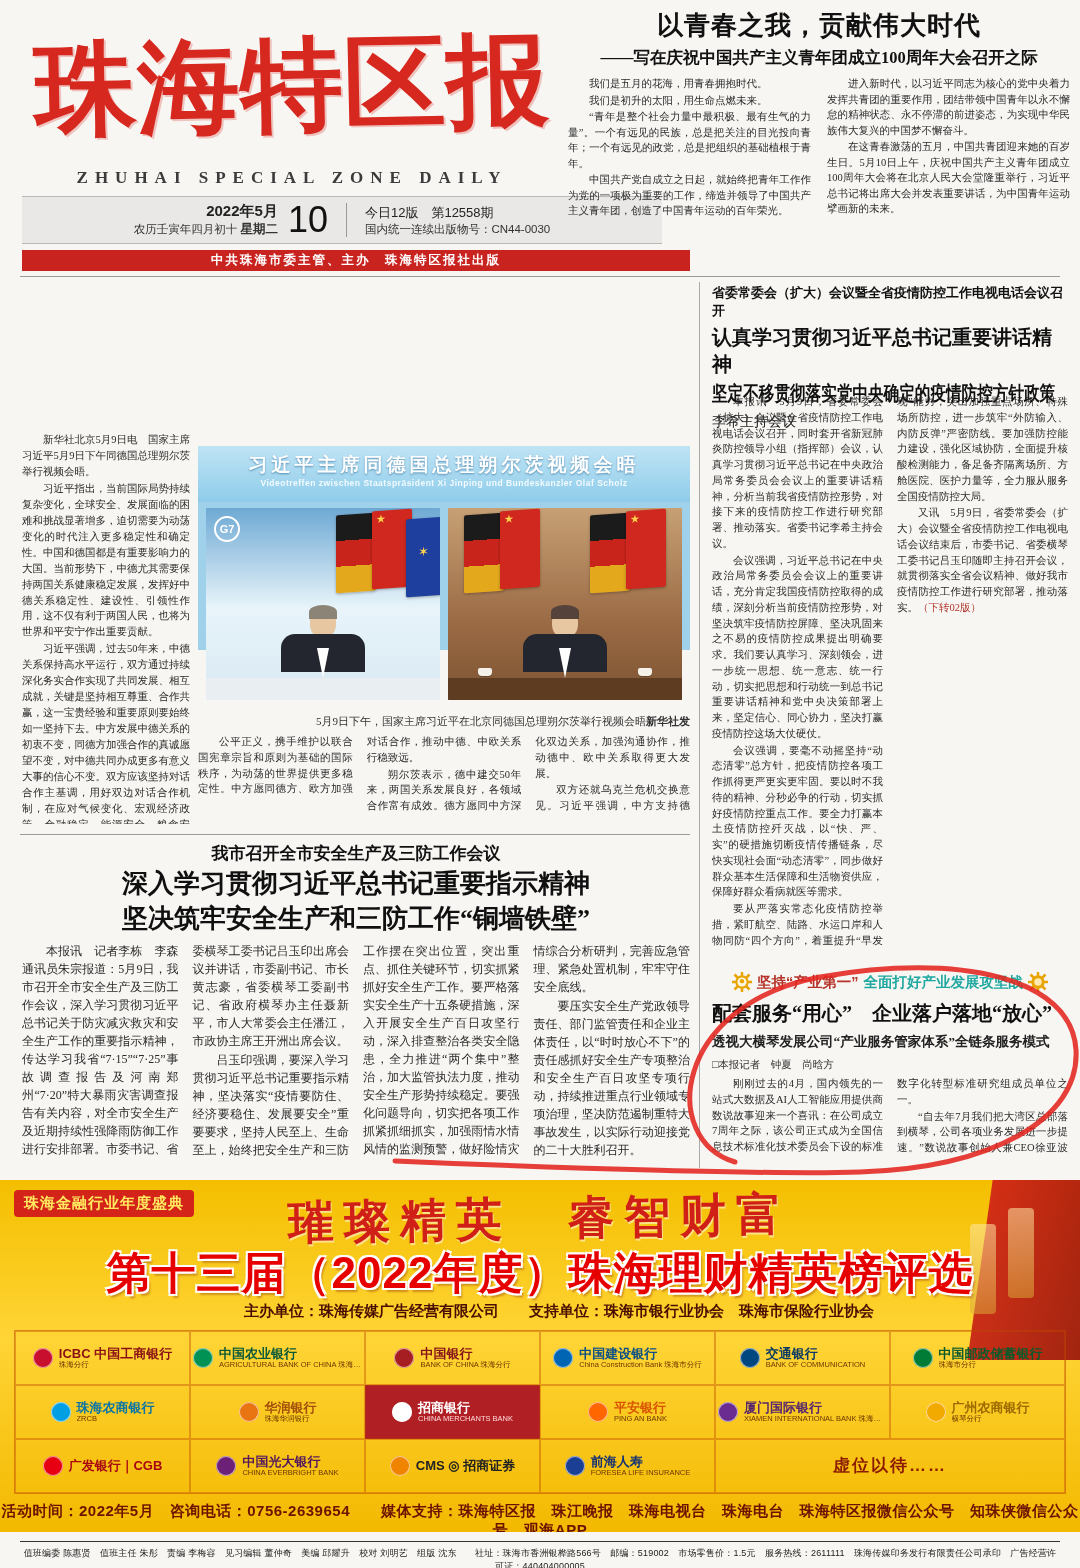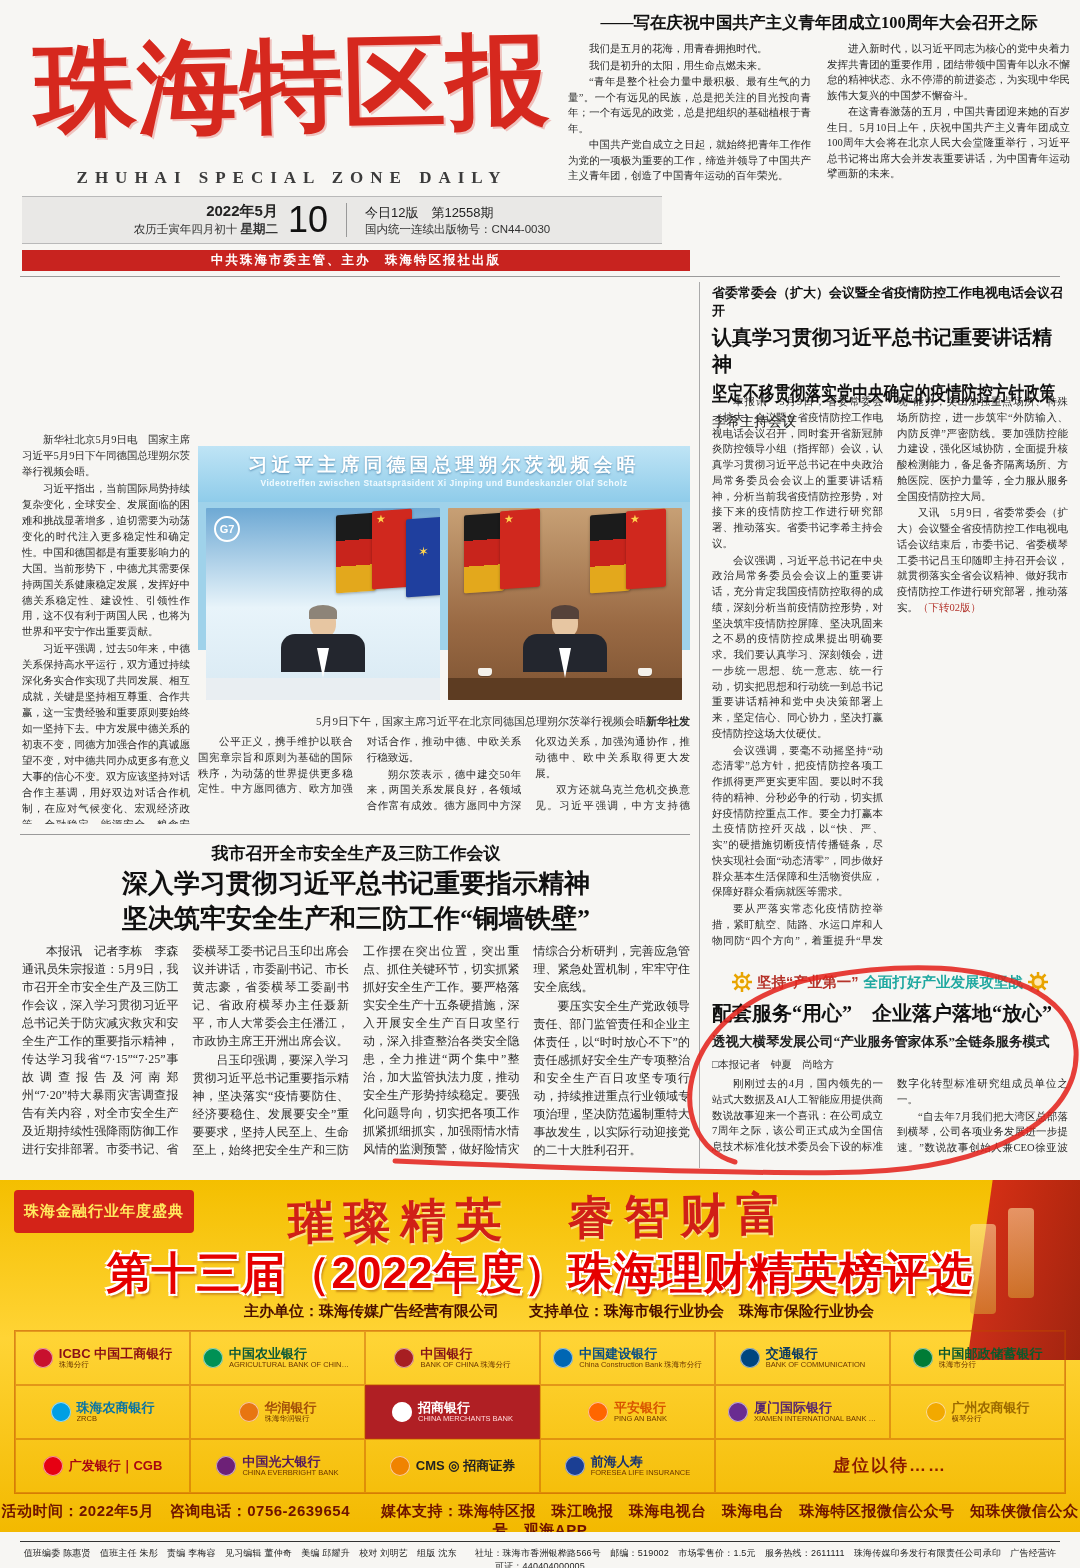--- a/index.html
+++ b/index.html
@@ -139,34 +139,34 @@
 
   
   #ad{ left:0; top:1180px; width:1080px; height:352px;
     background:linear-gradient(#f4bf00,#ffd435 45%,#f3b900);
     font-family:"Liberation Sans",sans-serif; overflow:hidden;}
   .curtain{ position:absolute; right:-30px; top:0; width:130px; height:180px;
     background:linear-gradient(100deg,#d01f17,#8f0f0a); transform:skewX(-8deg); opacity:.9;}
   .trophy{ position:absolute; width:26px; height:90px; background:linear-gradient(#ffe9a8,#d9a736);
     opacity:.55; border-radius:4px;}
   #ad-badge{ position:absolute; left:14px; top:10px; background:#d42318; color:#ffe95e;
-    font-size:15px; font-weight:bold; padding:12px 10px; border-radius:4px; letter-spacing:1px;}
+    font-size:15px; font-weight:bold; padding:4px 10px; border-radius:4px; letter-spacing:1px;}
   #ad-slogan{ position:absolute; left:0; top:8px; width:100%; text-align:center;
     font-family:"Liberation Serif",serif; font-size:46px; font-weight:900; color:#d01f17;
     letter-spacing:10px; transform:rotate(-1deg); text-shadow:1px 2px 0 rgba(255,255,255,.5);}
   #ad-title{ position:absolute; left:0; top:64px; width:100%; text-align:center;
     font-size:44px; font-weight:900; color:#e60000; letter-spacing:1px;
     text-shadow:-2px -2px 0 #fff,2px -2px 0 #fff,-2px 2px 0 #fff,2px 2px 0 #fff,3px 4px 2px rgba(120,30,0,.35);}
   #ad-orgs{ position:absolute; left:0; top:122px; width:100%; text-align:center;
     font-size:15px; font-weight:bold; color:#4a0e00;margin-left:19px;}
   #bank-grid{ position:absolute; left:14px; top:150px; width:1052px;
     display:grid; grid-template-columns:repeat(6,1fr); grid-auto-rows:54px;
     border:1px solid rgba(190,70,0,.55);}
   .bk{ border:1px solid rgba(190,70,0,.4); display:flex; align-items:center;
-    justify-content:center; gap:6px; padding:2px 12px; overflow:hidden;}
+    justify-content:center; gap:6px; padding:2px 2px; overflow:hidden;}
   .bk-mark{ flex:0 0 auto; width:20px; height:20px; border-radius:50%;
     display:inline-block; box-shadow:0 0 0 1px rgba(255,255,255,.6) inset;}
   .bk-text{ display:flex; flex-direction:column; line-height:1.12; min-width:0;}
   .bk-name{ font-size:13px; font-weight:bold; white-space:nowrap;}
   .bk-sub{ font-size:7.5px; font-style:normal; color:#6b3600; white-space:nowrap; overflow:hidden; text-overflow:ellipsis;}
   .bk-wide{ grid-column:span 2; }
   .bk-wide .bk-name{ font-size:17px; color:#8a1a00; letter-spacing:2px;}
   #ad-foot{ position:absolute; left:0; top:322px; width:100%; text-align:center;
     font-size:15px; font-weight:bold; color:#6e1200; letter-spacing:.5px;}
 
@@ -194,20 +194,21 @@
       <div class="r1">今日12版　第12558期</div>
       <div class="r2">国内统一连续出版物号：CN44-0030</div>
     </div>
   </div>
 
   <div class="abs" id="red-bar">中共珠海市委主管、主办　珠海特区报社出版</div>
   <div class="abs" id="header-rule"></div>
   <div class="abs" id="center-rule"></div>
 
   <div class="abs" id="youth">
+    <div class="hl">以青春之我，贡献伟大时代</div>
     <div class="sub">——写在庆祝中国共产主义青年团成立100周年大会召开之际</div>
     <div class="cols">
       <p>我们是五月的花海，用青春拥抱时代。</p>
       <p>我们是初升的太阳，用生命点燃未来。</p>
       <p>“青年是整个社会力量中最积极、最有生气的力量”。一个有远见的民族，总是把关注的目光投向青年；一个有远见的政党，总是把组织的基础植根于青年。</p>
       <p>中国共产党自成立之日起，就始终把青年工作作为党的一项极为重要的工作，缔造并领导了中国共产主义青年团，创造了中国青年运动的百年荣光。</p>
       <p>进入新时代，以习近平同志为核心的党中央着力发挥共青团的重要作用，团结带领中国青年以永不懈怠的精神状态、永不停滞的前进姿态，为实现中华民族伟大复兴的中国梦不懈奋斗。</p>
       <p>在这青春激荡的五月，中国共青团迎来她的百岁生日。5月10日上午，庆祝中国共产主义青年团成立100周年大会将在北京人民大会堂隆重举行，习近平总书记将出席大会并发表重要讲话，为中国青年运动擘画新的未来。</p>
 
     </div>

